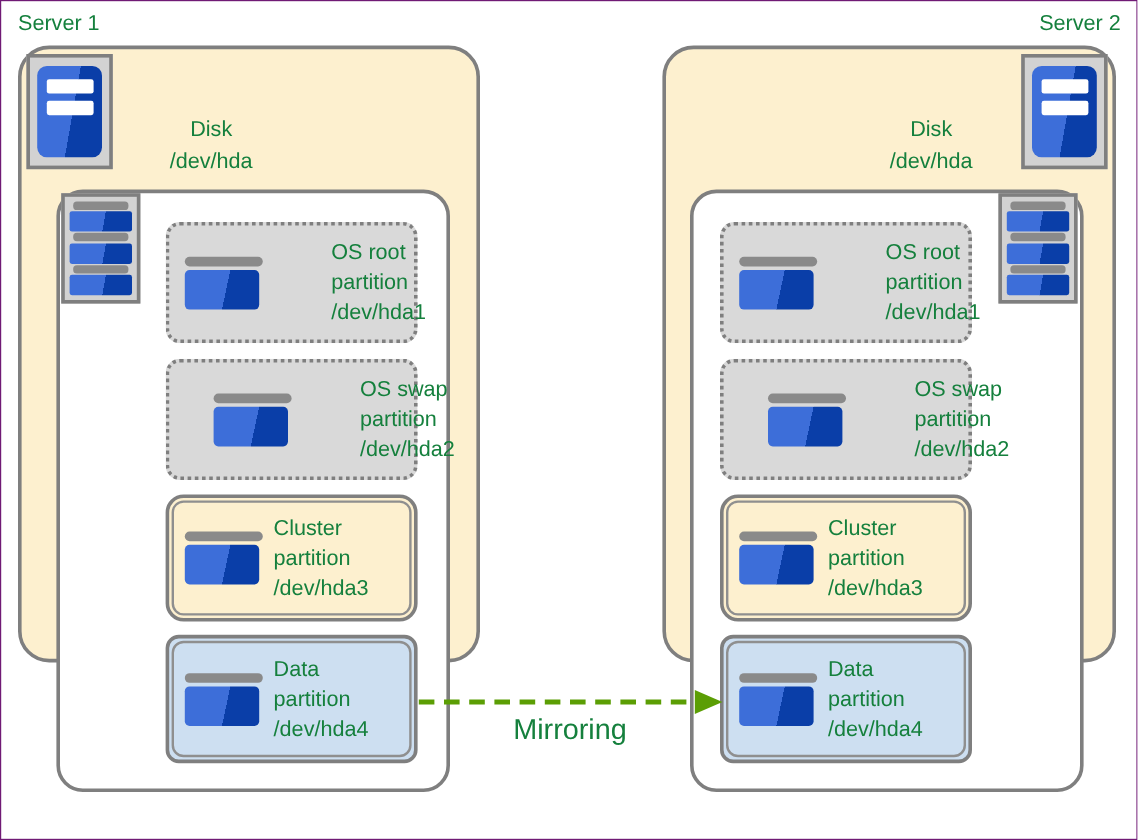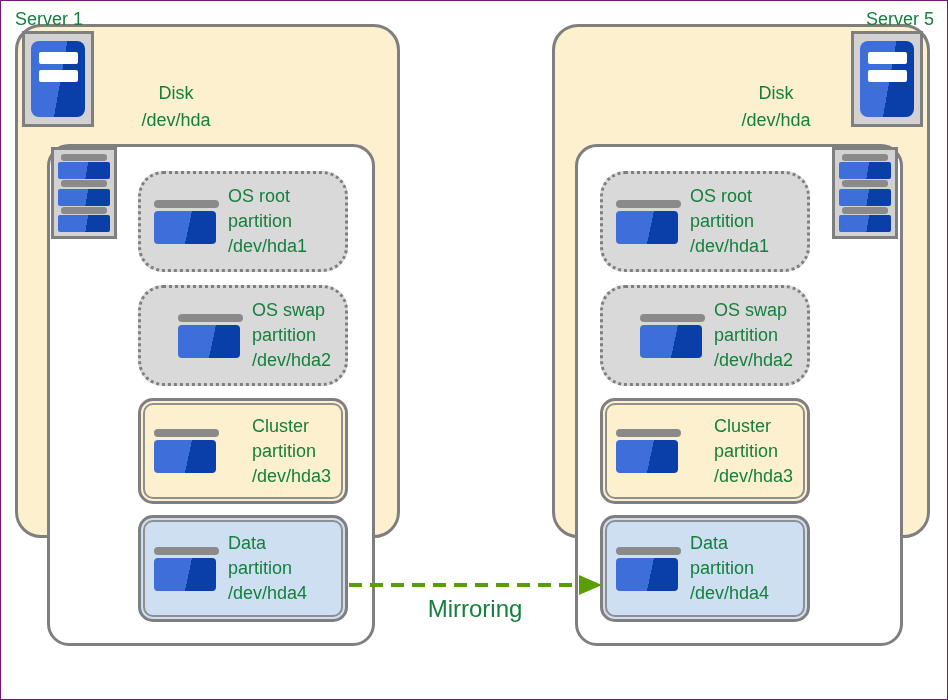--- a/index.html
+++ b/index.html
@@ -6,21 +6,21 @@
   .canvas {
     position:relative; width:946px; height:698px;
     border:1px solid #701a75; background:#ffffff; overflow:hidden;
     font-family:"Liberation Sans", sans-serif; color:#15803d;
   }
 
   .srv-label { position:absolute; top:8px; font-size:18px; z-index:6; }
   .lbl1 { left:14px; }
   .lbl2 { right:13px; text-align:right; }
 
-  .server { position:absolute; top:23px; height:514px; }
+  .server { position:absolute; top:37px; height:514px; }
   .s1 { left:14px;  width:385px; }
   .s2 { left:551px; width:378px; }
 
   .cream-box {
     position:absolute; inset:0; background:#fdf0cf;
     border:3px solid #7f7f7f; border-radius:26px; box-sizing:border-box;
   }
 
   
   .server-icon {
@@ -65,46 +65,46 @@
     position:absolute; width:210px; box-sizing:border-box;
     display:flex; align-items:center; z-index:2;
   }
   .s1 .partition { left:123px; }
   .s2 .partition { left:48px; }
   .pt1 { top:147px; height:101px; }
   .pt2 { top:261px; height:101px;padding-left:24px; }
   .pt3 { top:374px; height:106px; }
   .pt4 { top:491px; height:107px; }
 
-  .p-dotted { background:#d9d9d9; border:3px dotted #7f7f7f; border-radius:25px; }
+  .p-dotted { background:#d9d9d9; border:3px dotted #7f7f7f; border-radius:12px;gap:48px; }
   .p-solid  { border:3px solid #7f7f7f; border-radius:15px; }
   .p-solid::before {
     content:""; position:absolute; inset:2px;
     border:2px solid #8f8f8f; border-radius:10px; pointer-events:none;
   }
-  .p-cluster { background:#fdf0cf;gap:24px; }
-  .p-data    { background:#cddff1; }
+  .p-cluster { background:#fdf0cf; }
+  .p-data    { background:#cddff1;border-radius:11px; }
 
   .p-icon { flex:none; margin-left:13px; width:65px; }
   .p-bar  { width:65px; height:8px; background:#8a8a8a; border-radius:4px; }
   .p-rect { margin-top:3px; width:62px; height:33px; border-radius:4px;
             background:linear-gradient(102deg,#3d6ed9 55%,#0a3ea8 55%); }
   .p-text { margin-left:9px; font-size:18px; line-height:25px; }
 
   
   .mirror-arrow { position:absolute; left:340px; top:568px; z-index:5; }
   .mirror-label { position:absolute; left:389px; top:594px; width:170px; text-align:center; font-size:24px; z-index:5; }
 </style>
 </head>
 <body>
 
 <div class="canvas">
 
   <div class="srv-label lbl1">Server 1</div>
-  <div class="srv-label lbl2">Server 5</div>
+  <div class="srv-label lbl2">Server 2</div>
 
   <div class="server s1">
     <div class="cream-box"></div>
 
     <div class="server-icon">
       <div class="tower">
         <div class="wbar b1"></div>
         <div class="wbar b2"></div>
       </div>
     </div>

